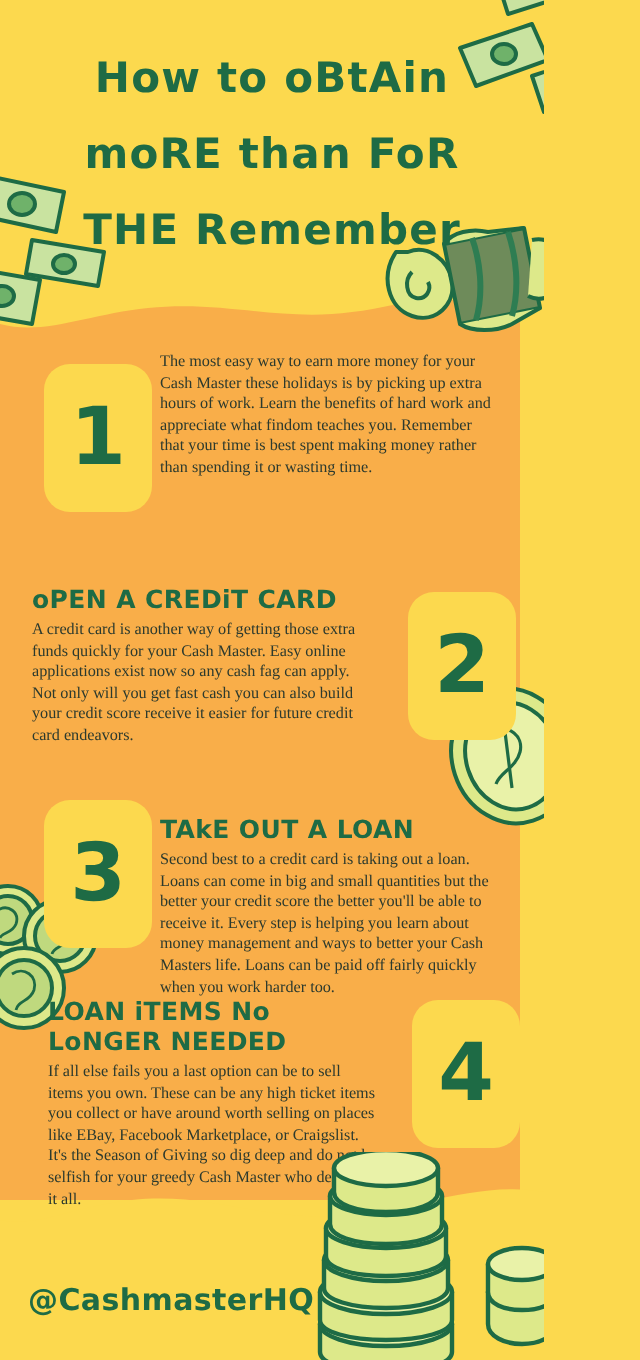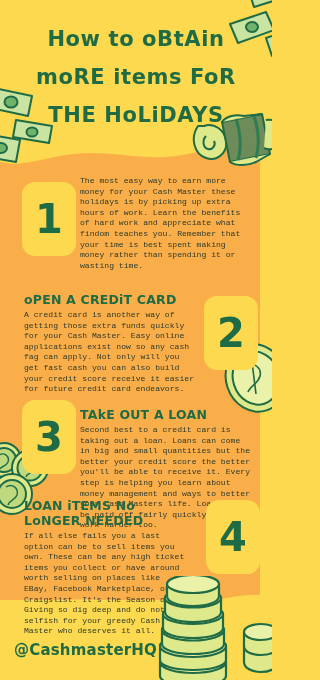--- a/index.html
+++ b/index.html
@@ -59,32 +59,32 @@
   .sec-heading {
     font-family:"DejaVu Sans", sans-serif;
     font-weight:bold;
     font-size:12.5px;
     line-height:15px;
     letter-spacing:0.2px;
     color:#1E6B45;
     margin:0 0 3px 0;
   }
   .sec-body {
-    font-family:Liberation Mono, monospace;
+    font-family:Liberation Serif, serif;
     font-size:8.1px;
     line-height:10.6px;
     color:#2C3A2E;
     margin:0;
   }
 
   
   #sec1 { left:80px; top:176px; width:170px; }
   #badge1 { left:22px; top:182px; }
 
-  #sec2 { left:24px; top:292px; width:170px; }
+  #sec2 { left:16px; top:292px; width:170px; }
   #badge2 { left:204px; top:296px; }
 
   #sec3 { left:80px; top:407px; width:170px; }
   #badge3 { left:22px; top:400px; }
 
   #sec4 { left:24px; top:498px; width:165px; }
   #badge4 { left:206px; top:500px; }
 
   
   .handle {
@@ -152,22 +152,22 @@
       <path d="M38,66 C44,70 56,70 64,66 L78,58" fill="#DDE98A"></path>
       <path d="M44,23 C48,34 50,50 46,64" fill="none" stroke="#2E7D52" stroke-width="3"></path>
       <path d="M62,20 C66,32 68,48 64,62" fill="none" stroke="#2E7D52" stroke-width="3"></path>
 
       <path d="M74,24 C84,22 92,30 91,40 C90,50 80,56 72,52" fill="#DDE98A"></path>
     </g>
   </svg>
 
   <div class="title-wrap">
     <span class="title-line">How to oBtAin</span>
-    <span class="title-line">moRE items FoR</span>
-    <span class="title-line">THE HoLiDAYS</span>
+    <span class="title-line">moRE than FoR</span>
+    <span class="title-line">THE Remember</span>
   </div>
 
   <div class="badge" id="badge1">
     <span class="badge-num">1</span>
   </div>
   <div class="section" id="sec1">
     <p class="sec-body">The most easy way to earn more money for your Cash Master these holidays is by picking up extra hours of work. Learn the benefits of hard work and appreciate what findom teaches you. Remember that your time is best spent making money rather than spending it or wasting time.</p>
   </div>
 
   <div class="badge" id="badge2">

